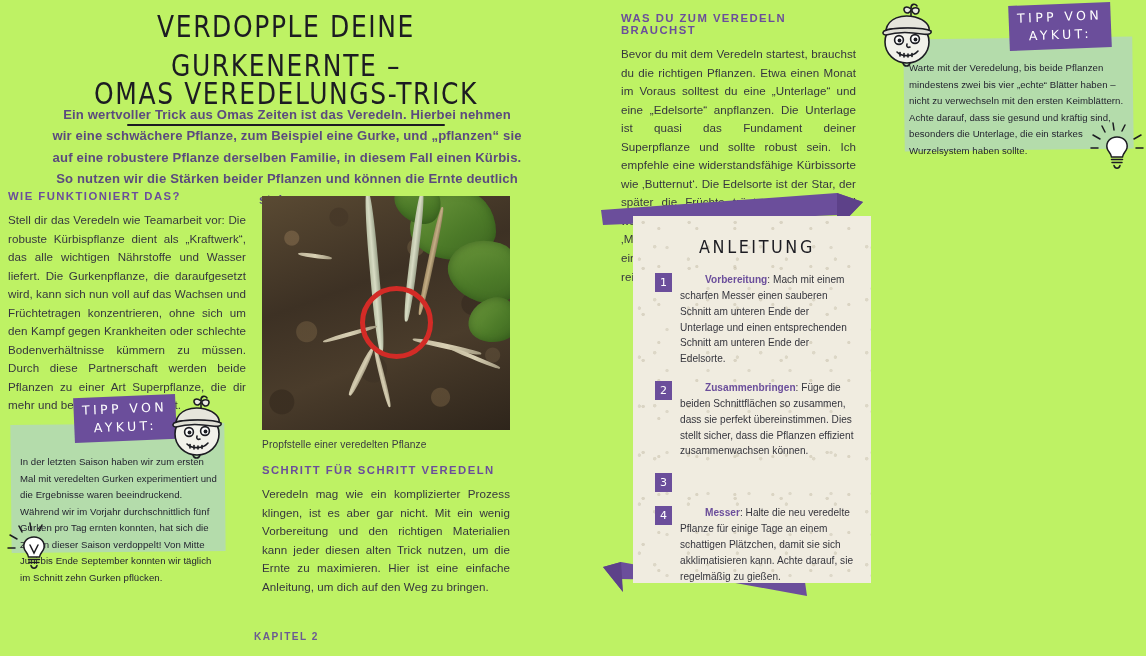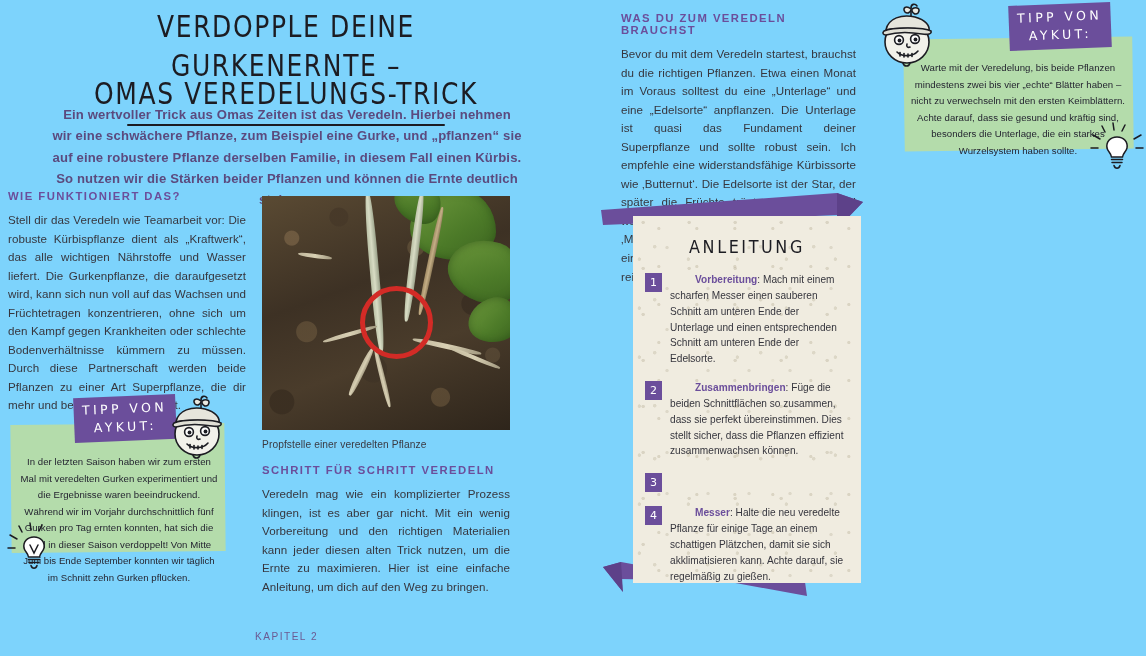--- a/index.html
+++ b/index.html
@@ -4,21 +4,21 @@
 <style>
   html,body{margin:0;padding:0;}
   body{
     width:1146px;height:656px;background:#ffffff;overflow:hidden;
     font-family:"Liberation Sans","DejaVu Sans",sans-serif;
     color:#2f2f37;
   }
   .spread{position:relative;width:1146px;height:656px;}
 
   
-  .page{position:absolute;top:0;height:656px;background:#7dd3fc;}
+  .page{position:absolute;top:0;height:656px;background:#bef264;}
   .page-left{left:0;width:573px;}
   .page-right{left:573px;width:573px;}
 
   
   .title-block{position:absolute;left:60px;top:8px;width:452px;text-align:center;}
   .title-line{
     font-family:"DejaVu Sans",sans-serif;
     font-size:25px;letter-spacing:1.6px;color:#1c1c22;
     line-height:1.33;font-weight:400;
     transform:scaleY(1.18);transform-origin:center top;
@@ -94,35 +94,36 @@
     position:absolute;background:#b4dcab;
   }
   .tip-ribbon{
     position:absolute;background:#6b4e9b;color:#fff;
     font-family:"DejaVu Sans",sans-serif;
     font-size:12.5px;letter-spacing:3.4px;text-align:center;
     padding:4px 0 5px 0;line-height:1.45;
     transform:scaleY(1.1);
   }
   .tip-text{
-    position:absolute;text-align:center;color:#242430;
+    position:absolute;text-align:left;color:#242430;
     font-size:9.6px;line-height:1.72;letter-spacing:.05px;
   }
 
   
   .anleit-box{
     position:absolute;left:633px;top:216px;width:228px;height:367px;
     background:#f0ece0;
     background-image:
       radial-gradient(circle at 22% 14%, rgba(190,182,160,.45) 0 1.4px, transparent 2px),
       radial-gradient(circle at 68% 33%, rgba(185,176,152,.40) 0 1.2px, transparent 2px),
       radial-gradient(circle at 41% 58%, rgba(192,184,162,.40) 0 1.6px, transparent 2px),
       radial-gradient(circle at 83% 77%, rgba(186,178,156,.35) 0 1.3px, transparent 2px),
       radial-gradient(circle at 13% 88%, rgba(190,182,160,.40) 0 1.5px, transparent 2px);
     background-size:46px 46px,38px 38px,53px 53px,41px 41px,49px 49px;
+    padding-left:10px;
   }
   .anleit-title{
     font-family:"DejaVu Sans",sans-serif;
     font-size:16px;letter-spacing:2.6px;color:#1c1c22;
     text-align:center;padding-top:20px;transform:scaleY(1.12);
   }
   .steps{margin-top:17px;padding:0 16px 0 12px;}
   .step{display:flex;align-items:flex-start;margin-bottom:13px;}
   .step-num{
     flex:0 0 auto;width:17px;height:19px;background:#6b4e9b;color:#fff;
@@ -133,21 +134,21 @@
     font-size:10.1px;line-height:1.57;color:#35353d;letter-spacing:.02px;
   }
   .step-body b{color:#6b4e9b;margin-left:25px;}
 
   
   .arrow-ribbon{position:absolute;}
 
   
   .footer{position:absolute;bottom:14px;text-align:center;}
   .footer-kicker{
-    font-size:10.1px;font-weight:normal;letter-spacing:1.5px;color:#6b5a92;text-transform:uppercase;
+    font-size:10.1px;font-weight:bold;letter-spacing:1.5px;color:#6b5a92;text-transform:uppercase;
   }
   .footer-page{
     font-family:"DejaVu Sans",sans-serif;
     font-size:12px;color:#1c1c22;margin-top:9px;letter-spacing:1px;
   }
   .f-left{left:0;width:573px;}
   .f-right{left:573px;width:573px;}
 </style>
 </head>
 <body>

